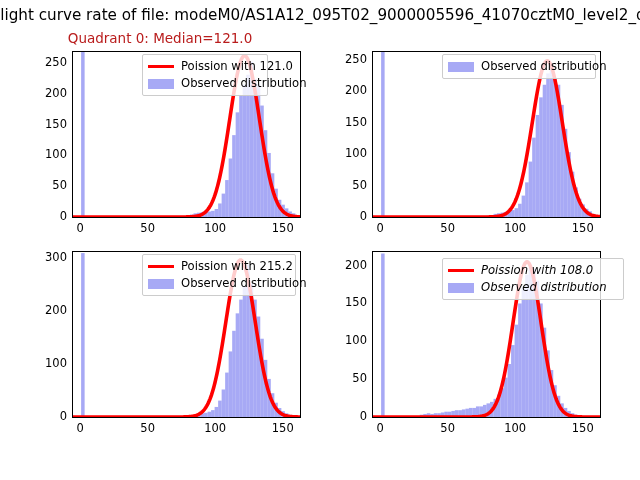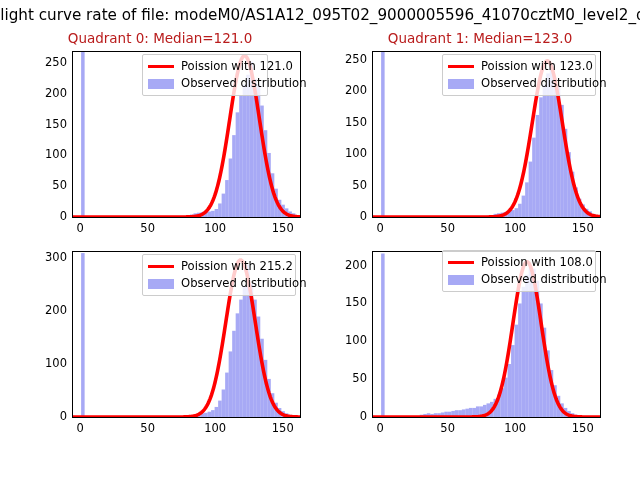--- a/index.html
+++ b/index.html
@@ -139,21 +139,20 @@
           <span class="lg-label">Poission with 121.0</span>
         </div>
         <div class="legend-row">
           <span class="lg-patch"></span>
           <span class="lg-label">Observed distribution</span>
         </div>
       </div>
     </div>
 
   <div class="subplot" style="left:320px;top:26px;width:320px;height:214px;">
-    <div class="sub-title" style="top:4px;">Quadrant 1: Median=123.0</div>
     <div class="axes" id="ax1" style="left:52px;top:25px;width:229px;height:167px;">
         <svg class="plotsvg" viewBox="0 0 227 165" preserveAspectRatio="none">
           <g fill="#7e80f0" fill-opacity="0.68">
             <rect x="8.11" y="0.00" width="3.51" height="165.00"></rect>
             <rect x="106.47" y="164.37" width="3.51" height="0.70"></rect>
             <rect x="109.99" y="164.37" width="3.51" height="0.70"></rect>
             <rect x="113.50" y="163.74" width="3.51" height="1.26"></rect>
             <rect x="117.01" y="163.11" width="3.51" height="1.89"></rect>
             <rect x="120.53" y="161.85" width="3.51" height="3.15"></rect>
             <rect x="124.04" y="161.22" width="3.51" height="3.78"></rect>
@@ -202,24 +201,20 @@
       <div class="tick-y" style="top: 158.511px; right: 273px;">50</div>
       <div class="tick-y" style="top: 127.023px; right: 273px;">100</div>
       <div class="tick-y" style="top: 95.5344px; right: 273px;">150</div>
       <div class="tick-y" style="top: 64.0458px; right: 273px;">200</div>
       <div class="tick-y" style="top: 32.5573px; right: 273px;">250</div>
       <div class="tick-x" style="left: 40.1071px; width: 40px; top: 196px;">0</div>
       <div class="tick-x" style="left: 107.667px; width: 40px; top: 196px;">50</div>
       <div class="tick-x" style="left: 175.226px; width: 40px; top: 196px;">100</div>
       <div class="tick-x" style="left: 242.786px; width: 40px; top: 196px;">150</div>
       <div class="legend" style="left: 122px; top: 28px; width: 154px;">
-        <div class="legend-row">
-          <span class="lg-line"></span>
-          <span class="lg-label">Poission with 123.0</span>
-        </div>
         <div class="legend-row">
           <span class="lg-patch"></span>
           <span class="lg-label">Observed distribution</span>
         </div>
       </div>
     </div>
 
   <div class="subplot" style="left:0px;top:226px;width:320px;height:214px;">
     <div class="axes" id="ax2" style="left:72px;top:25px;width:229px;height:167px;">
         <svg class="plotsvg" viewBox="0 0 227 165" preserveAspectRatio="none">
@@ -358,21 +353,21 @@
       </div>
   <div class="tick-y" style="top: 190px; right: 273px;">0</div>
       <div class="tick-y" style="top: 152.156px; right: 273px;">50</div>
       <div class="tick-y" style="top: 114.312px; right: 273px;">100</div>
       <div class="tick-y" style="top: 76.4679px; right: 273px;">150</div>
       <div class="tick-y" style="top: 38.6239px; right: 273px;">200</div>
       <div class="tick-x" style="left: 40.1071px; width: 40px; top: 196px;">0</div>
       <div class="tick-x" style="left: 107.667px; width: 40px; top: 196px;">50</div>
       <div class="tick-x" style="left: 175.226px; width: 40px; top: 196px;">100</div>
       <div class="tick-x" style="left: 242.786px; width: 40px; top: 196px;">150</div>
-      <div class="legend" style="left: 122px; top: 24px; width: 154px;">
+      <div class="legend" style="left: 122px; top: 32px; width: 182px; font-style: italic;">
         <div class="legend-row">
           <span class="lg-line"></span>
           <span class="lg-label">Poission with 108.0</span>
         </div>
         <div class="legend-row">
           <span class="lg-patch"></span>
           <span class="lg-label">Observed distribution</span>
         </div>
       </div>
     </div>

